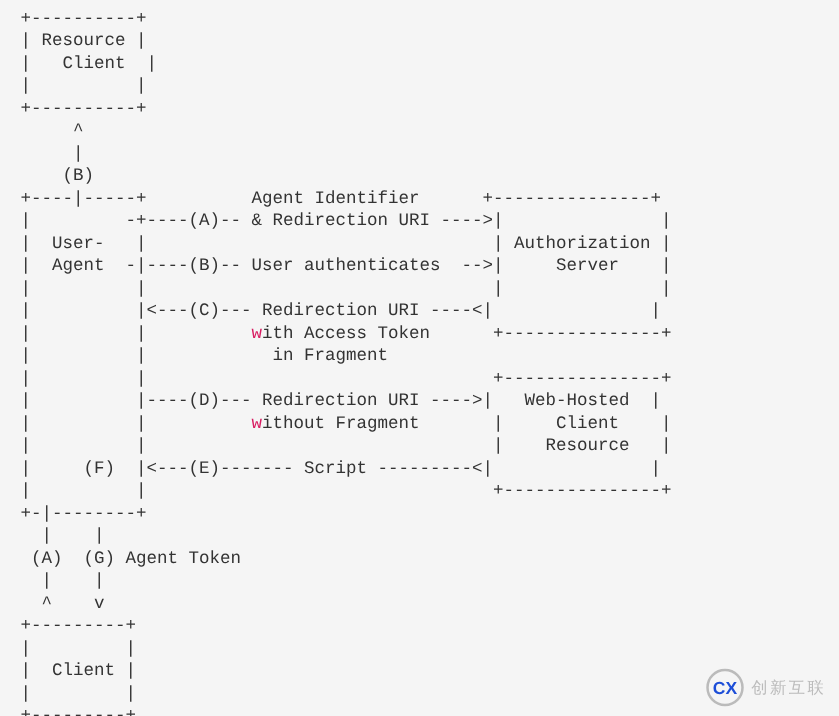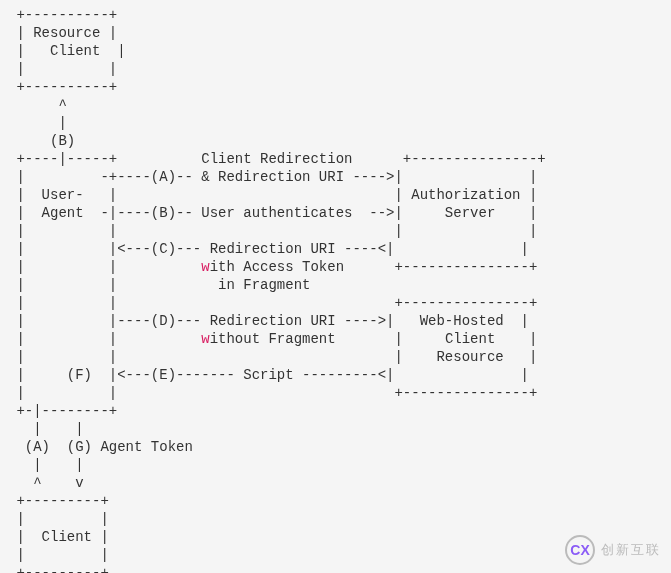--- a/index.html
+++ b/index.html
@@ -35,36 +35,36 @@
   .logo-mark {
     width: 26px;
     height: 26px;
     border: 2px solid #bbb;
     border-radius: 50%;
     display: flex;
     align-items: center;
     justify-content: center;
     font-weight: bold;
     font-size: 14px;
-    color: #8b5cf6;
+    color: #1d4ed8;
     letter-spacing: 0;
   }
 </style>
 </head>
 <body>
 
 <pre class="diagram"><span> +----------+</span>
 <span> | Resource |</span>
 <span> |   Client  |</span>
 <span> |          |</span>
 <span> +----------+</span>
 <span>      ^</span>
 <span>      |</span>
 <span>     (B)</span>
-<span> +----|-----+          Client Redirection      +---------------+</span>
+<span> +----|-----+          Agent Identifier      +---------------+</span>
 <span> |         -+----(A)-- &amp; Redirection URI ----&gt;|               |</span>
 <span> |  User-   |                                 | Authorization |</span>
 <span> |  Agent  -|----(B)-- User authenticates  --&gt;|     Server    |</span>
 <span> |          |                                 |               |</span>
 <span> |          |&lt;---(C)--- Redirection URI ----&lt;|               |</span>
 <span> |          |          <span class="w">w</span>ith Access Token      +---------------+</span>
 <span> |          |            in Fragment</span>
 <span> |          |                                 +---------------+</span>
 <span> |          |----(D)--- Redirection URI ----&gt;|   Web-Hosted  |</span>
 <span> |          |          <span class="w">w</span>ithout Fragment       |     Client    |</span>

